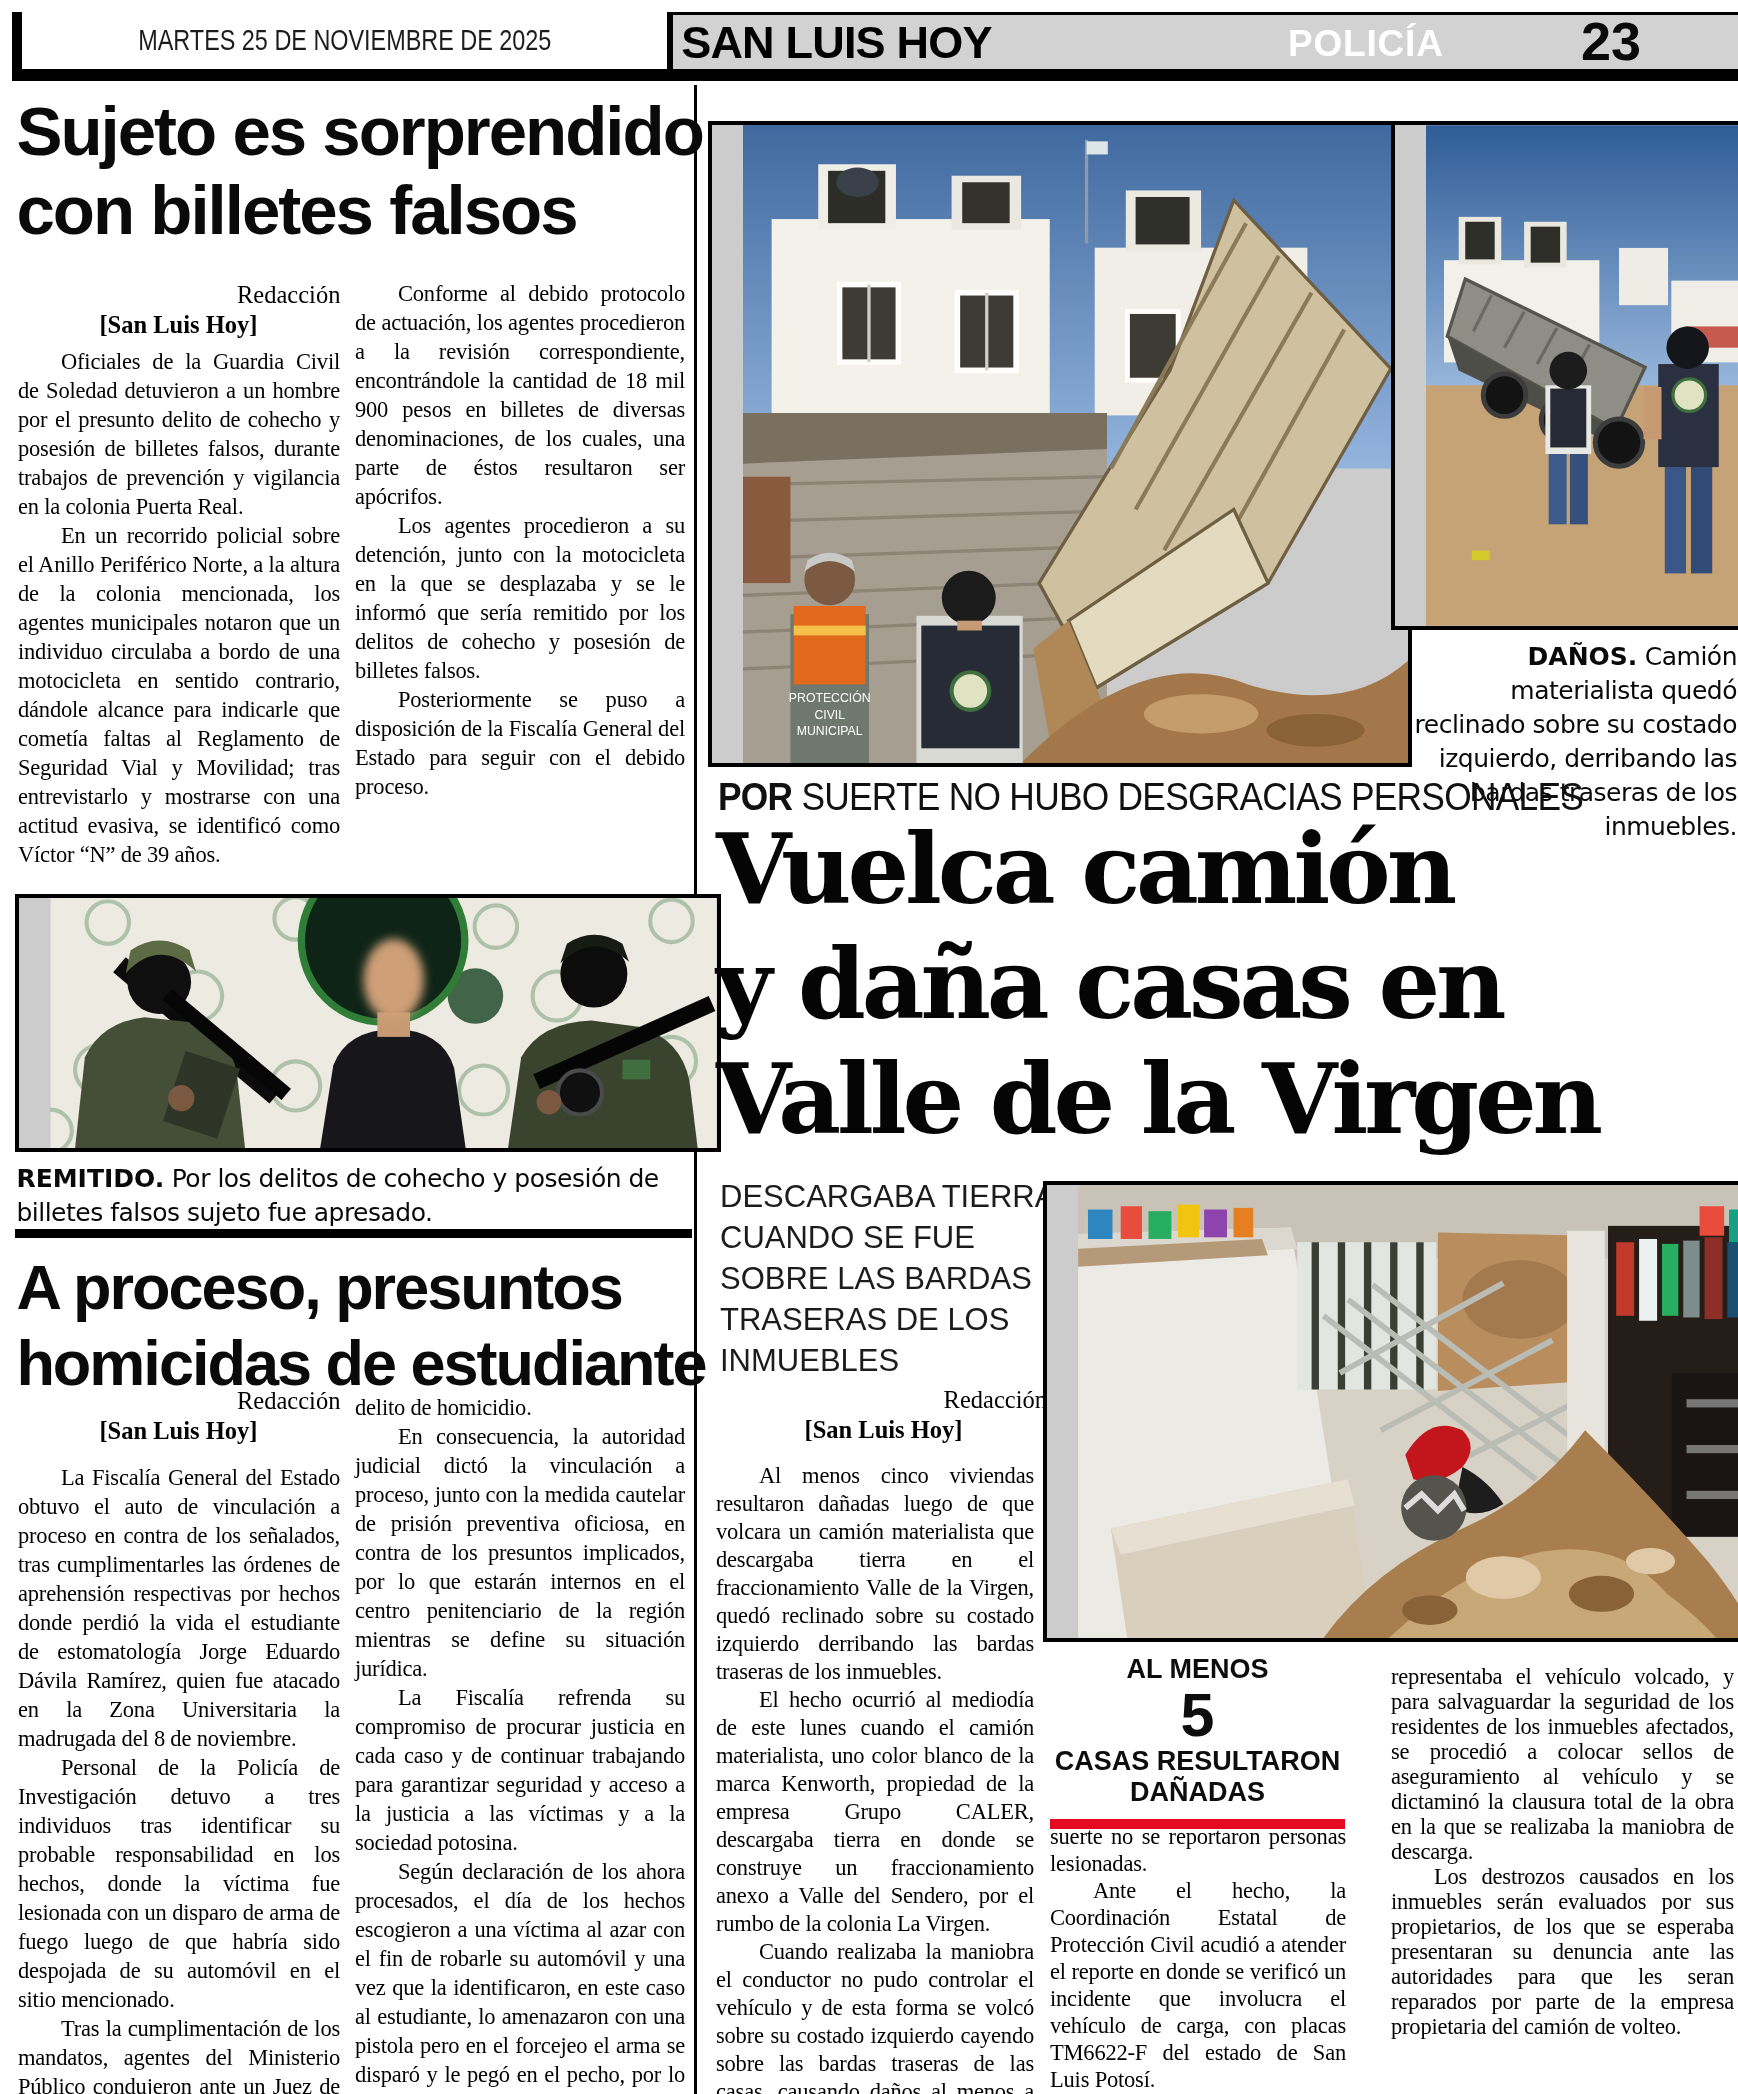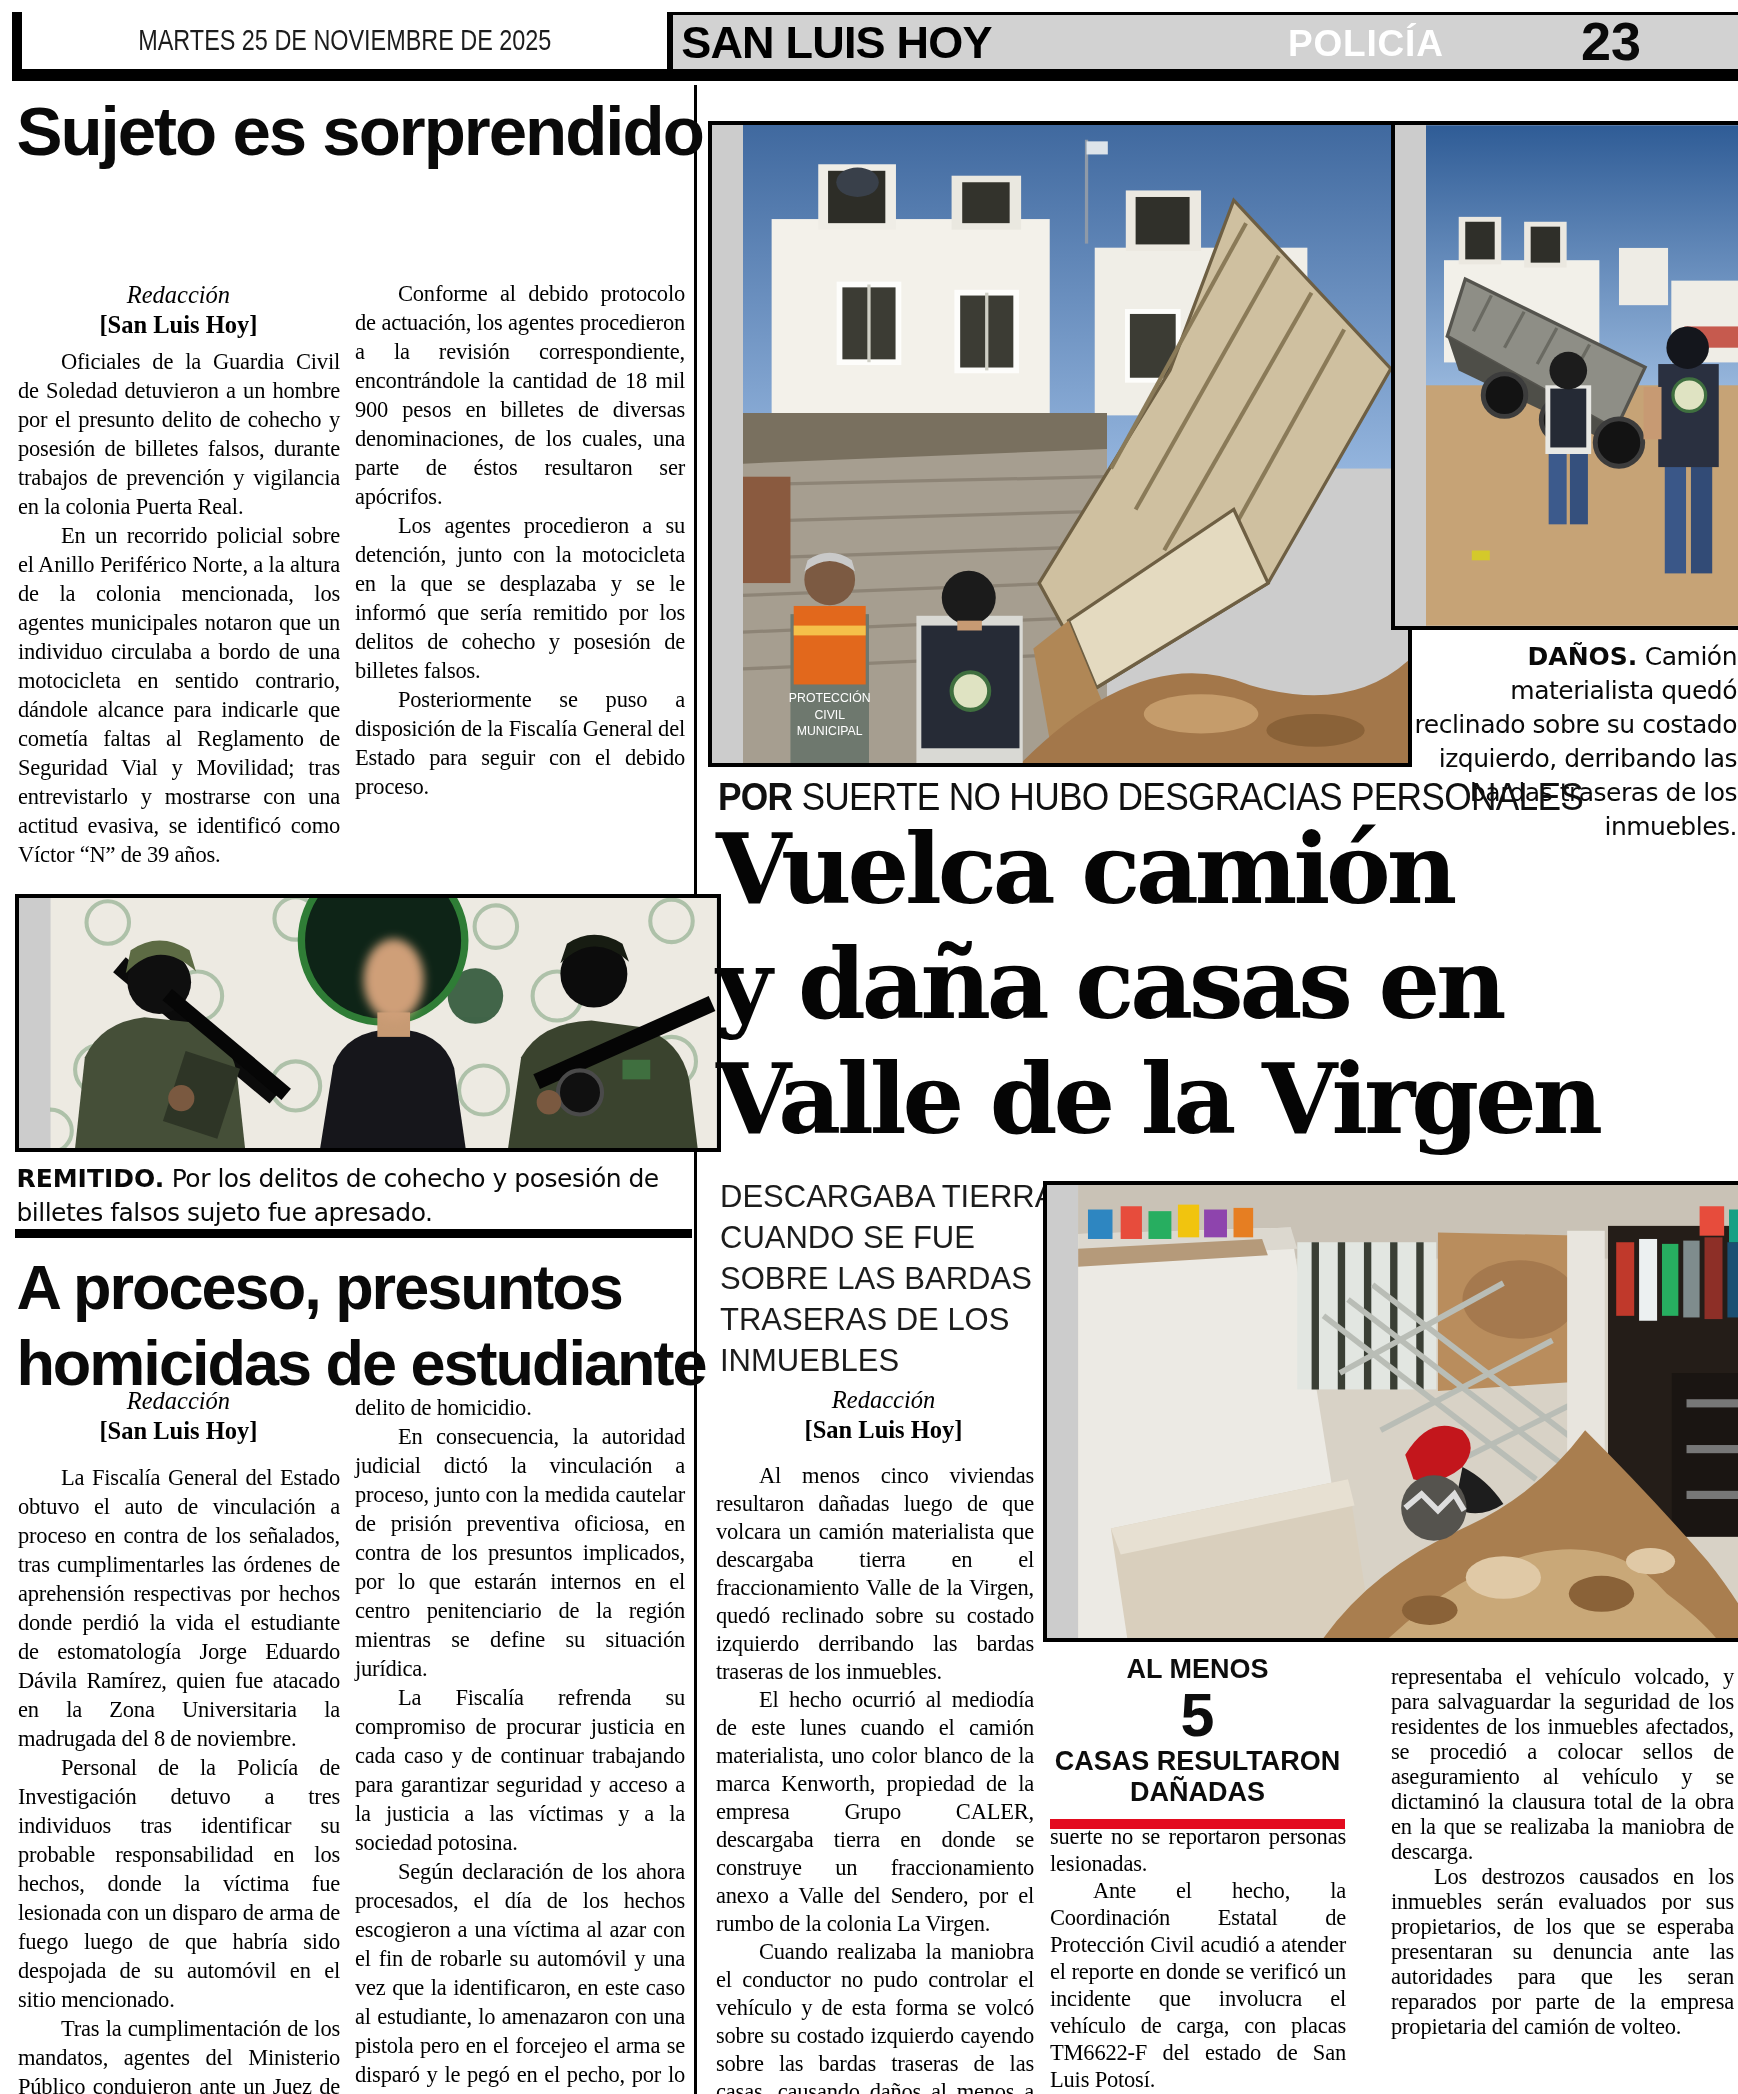--- a/index.html
+++ b/index.html
@@ -25,21 +25,21 @@
   
   .vdivider{left:694px;top:85px;width:2.5px;height:2010px;background:#000;}
   .hrule{left:14.7px;top:1229px;width:677px;height:9px;background:#000;}
 
   
   .headline-sans{font-family:"Liberation Sans",sans-serif;font-weight:bold;color:#0a0a0a;letter-spacing:-2px;}
   .headline-sans div{white-space:nowrap;}
   .a1-headline{left:16.4px;top:92px;font-size:69px;line-height:79px;}
   .a2-headline{left:16.4px;top:1249px;font-size:63px;line-height:76px;}
   .byline{text-align:center;font-size:24.5px;line-height:30px;}
-  .byline .role{font-style:italic;display:block;}
+  .byline .role{display:block;text-align:right;}
   .byline .src{font-weight:bold;display:block;}
   .body-col{text-align:justify;font-size:22.5px;line-height:29px;letter-spacing:-0.2px;hyphens:auto;}
   .body-col p{margin:0;text-indent:43px;}
   .body-col.noindent p:first-child{text-indent:0;}
 
   .a1-col1{left:18px;top:347px;width:322px;}
   .a1-col2{left:355px;top:279px;width:330px;}
   .a2-col1{left:18px;top:1463px;width:322px;}
   .a2-col2{left:355px;top:1393px;width:330px;}
 
@@ -90,20 +90,21 @@
     <span class="masthead">SAN LUIS HOY</span>
     <span class="section-label">POLICÍA</span>
     <span class="pageno">23</span>
   </div>
   <div class="abs hdr-botbar"></div>
 
   <div class="abs vdivider"></div>
 
   <div class="abs headline-sans a1-headline">
       <div class="hl-line">Sujeto es sorprendido</div>
+      <div class="hl-line">con billetes falsos</div>
     </div>
 
   <div class="abs byline" style="left:16.4px;top:280px;width:324px;">
     <span class="role">Redacción</span>
     <span class="src">[San Luis Hoy]</span>
   </div>
 
   <div class="abs body-col a1-col1">
       <p>Oficiales de la Guardia Civil de Soledad detuvieron a un hombre por el presunto delito de cohecho y posesión de billetes falsos, durante trabajos de prevención y vigilancia en la colonia Puerta Real.</p>
       <p>En un recorrido policial sobre el Anillo Periférico Norte, a la altura de la colonia mencionada, los agentes municipales notaron que un individuo circulaba a bordo de una motocicleta en sentido contrario, dándole alcance para indicarle que cometía faltas al Reglamento de Seguridad Vial y Movilidad; tras entrevistarlo y mostrarse con una actitud evasiva, se identificó como Víctor “N” de 39 años.</p>

